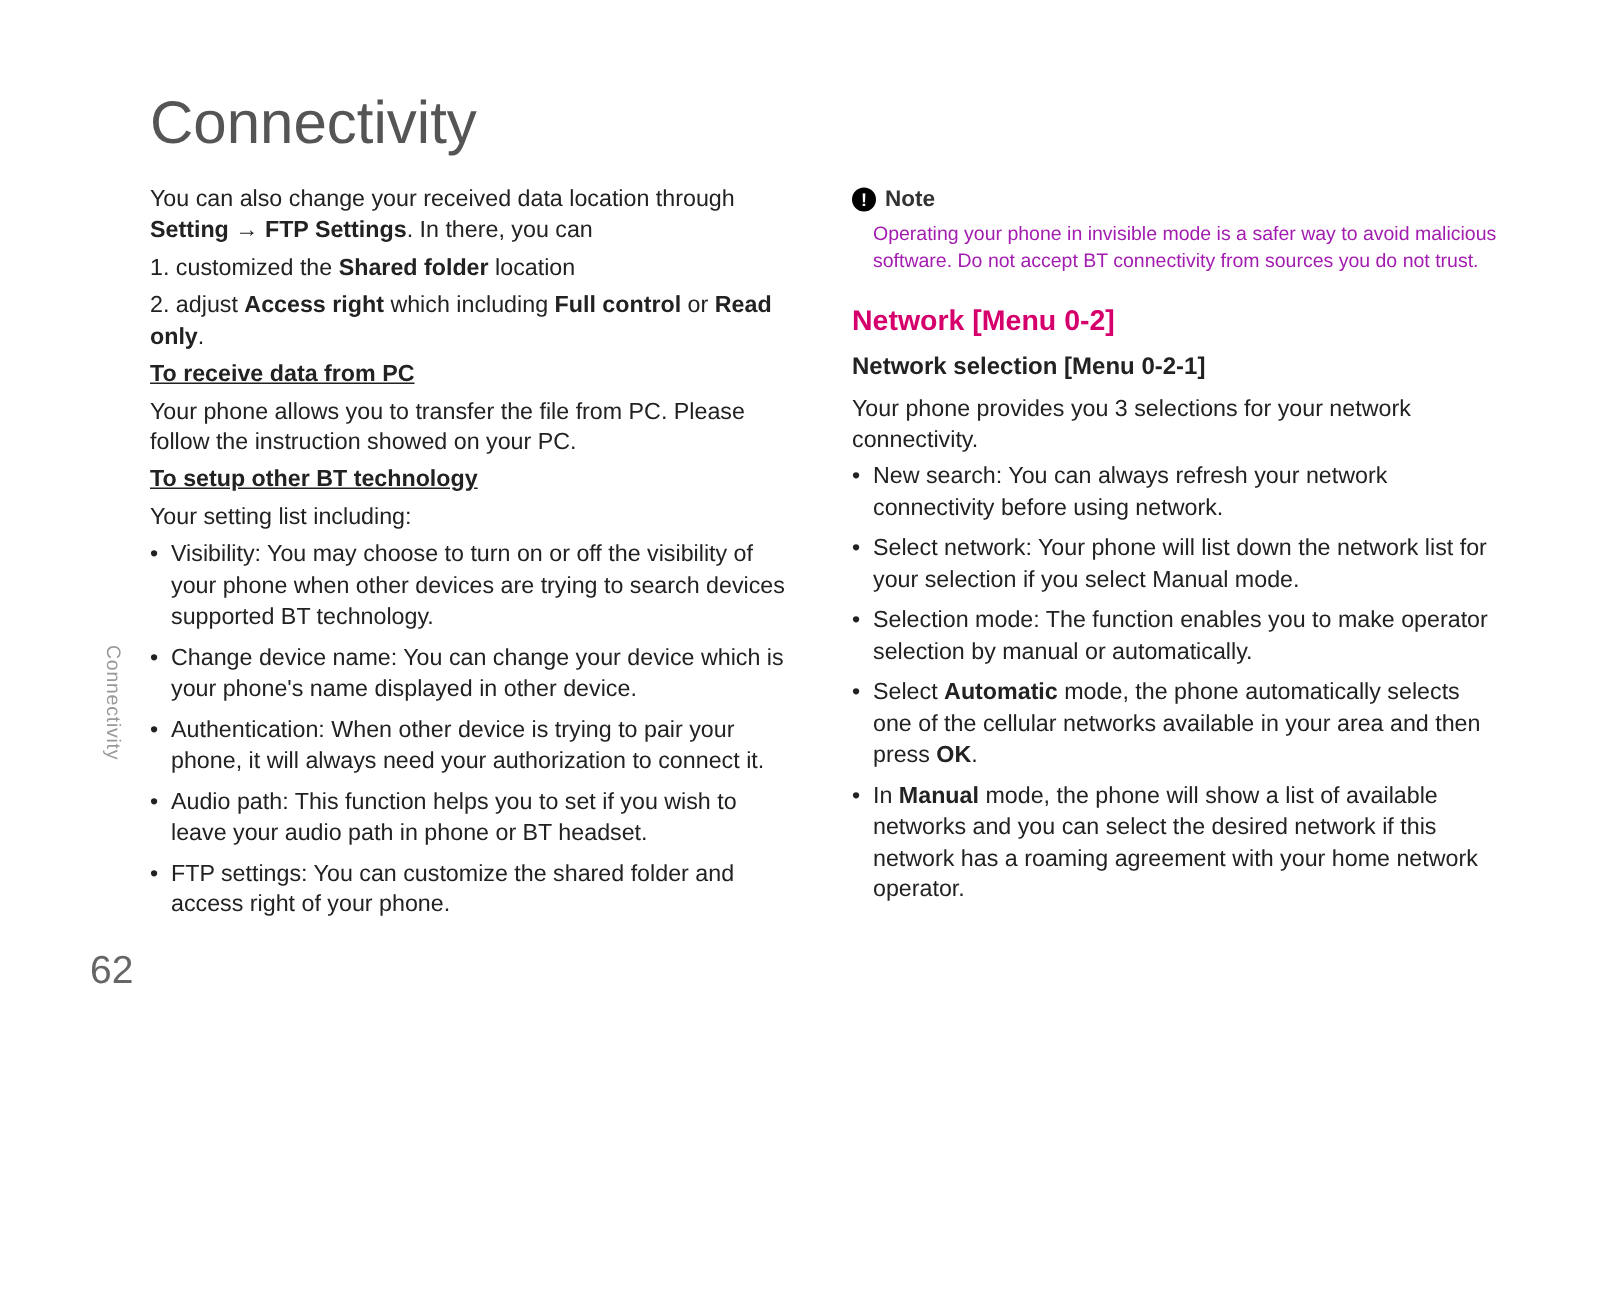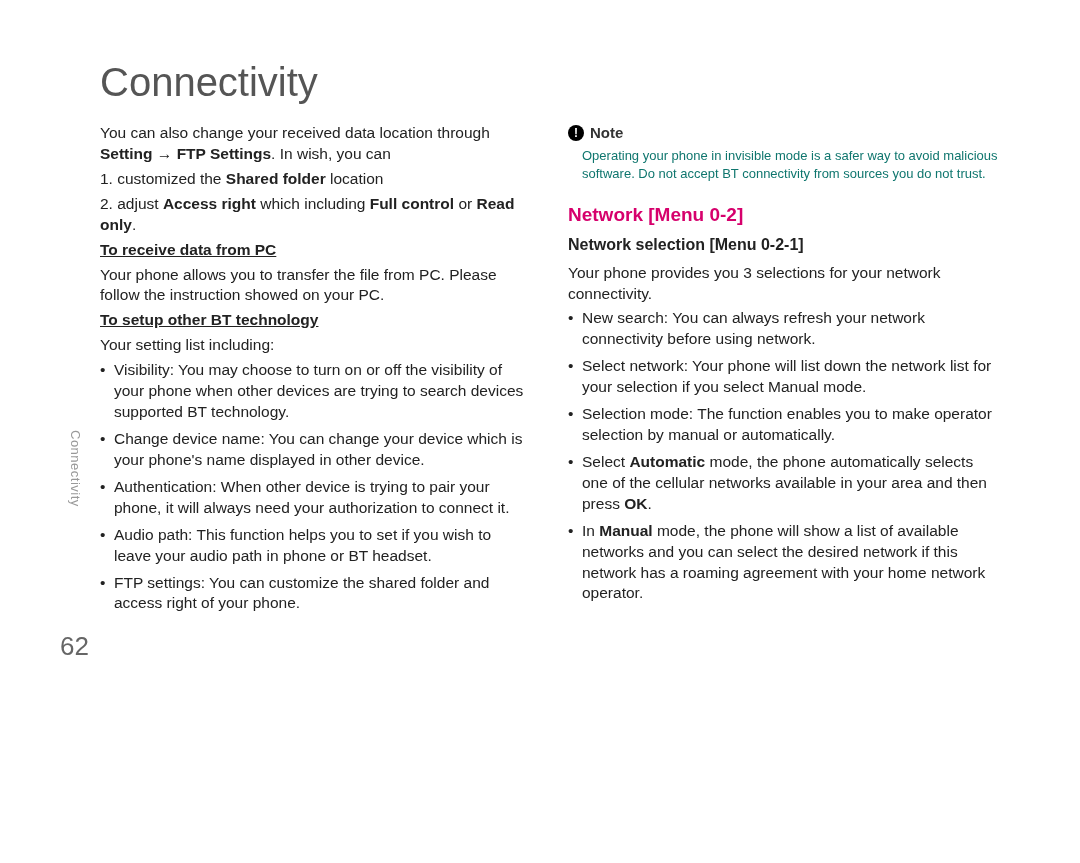--- a/index.html
+++ b/index.html
@@ -78,21 +78,21 @@
     color: #fff;
     font-size: 12px;
     font-weight: 700;
     align-items: center;
     justify-content: center;
     margin-right: 6px;
   }
   .note-body {
     font-size: 13px;
     line-height: 1.35;
-    color: #0f766e;
+    color: #a21caf;
     padding-left: 14px;
   }
   .section-heading {
     color: #d6006c;
     font-size: 19px;
     font-weight: 700;
     margin: 20px 0 6px 0;
   }
   .subsection-heading {
     font-weight: 700;
@@ -123,21 +123,21 @@
 
 <div class="page">
 
   <h1 class="title">Connectivity</h1>
 
   <div class="columns">
 
     <div class="col">
 
       <p>
-        <span>You can also change your received data location through </span><b>Setting → FTP Settings</b><span>. In wish, you can</span>
+        <span>You can also change your received data location through </span><b>Setting → FTP Settings</b><span>. In there, you can</span>
       </p>
       <p>
         <span>1. customized the </span><b>Shared folder</b><span> location</span>
       </p>
       <p style="padding-left:0;">
         <span>2. adjust </span><b>Access right</b><span> which including </span><b>Full control</b><span> or </span><b>Read only</b><span>.</span>
       </p>
 
       <p class="subhead">To receive data from PC</p>
       <p>Your phone allows you to transfer the file from PC. Please follow the instruction showed on your PC.</p>

